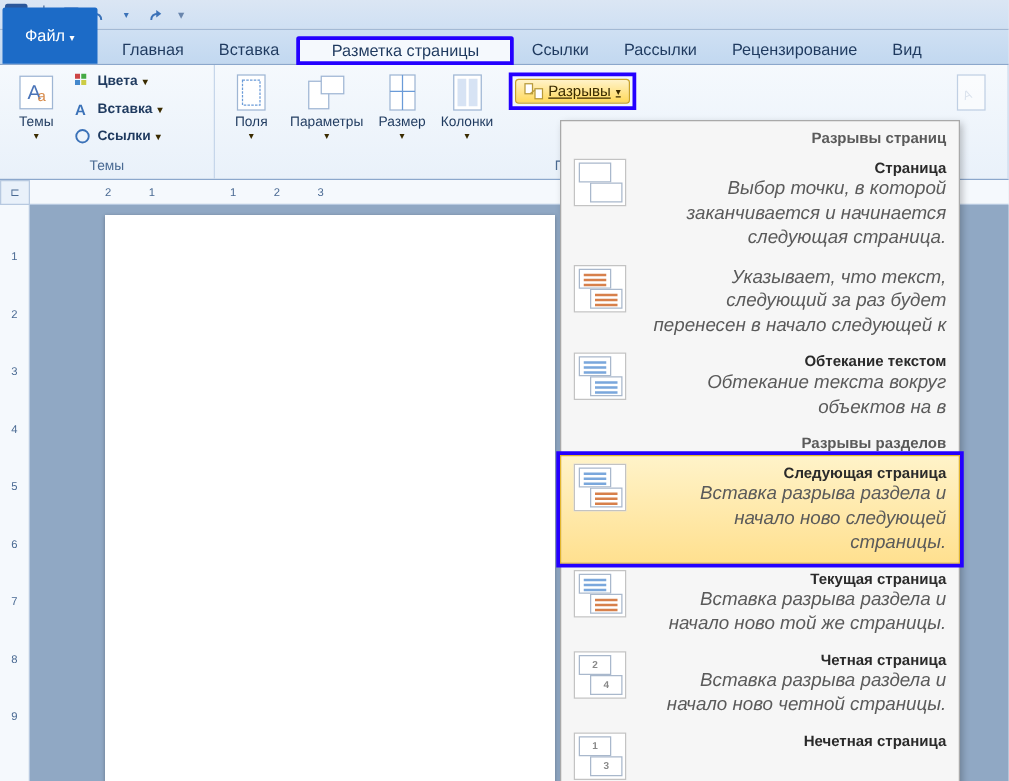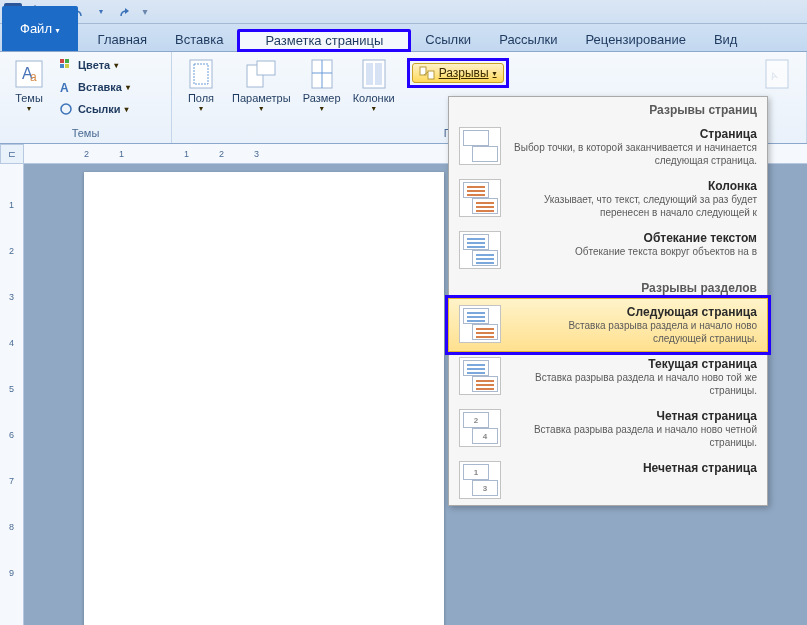--- a/index.html
+++ b/index.html
@@ -44,21 +44,21 @@
 
 
 .dropdown { position: absolute; top: 96px; left: 448px; width: 320px; background: #f6f6f6; border: 1px solid #a9a9a9; box-shadow: 2px 2px 6px rgba(0,0,0,.25); text-align: right; }
 .dd-section-title { font-size: 12px; font-weight: bold; color: #5a5a5a; padding: 6px 10px 4px; }
 .dd-item { display: flex; gap: 10px; padding: 6px 10px; }
 .dd-item.selected { background: linear-gradient(#fff3c9,#ffe08f); border: 1px solid #e2b52e; margin: -1px; }
 .dd-item.hl { outline: 3px solid #2400ff; outline-offset: 0; gap: 16px; }
 .dd-item .dd-icon { width: 42px; height: 38px; flex-shrink: 0; background: #fff; border: 1px solid #c3c3c3; position: relative; }
 .dd-text { flex: 1; }
 .dd-title { font-size: 12px; font-weight: bold; color: #2a2a2a; }
-.dd-desc { font-size: 10px; color: #5a5a5a; line-height: 1.3; }
+.dd-desc { font-size: 15px; color: #5a5a5a; line-height: 1.3; font-style: italic; }
 
 .hr-ticks span { display:inline-block; }
 
 
 .pg-top { position:absolute; left:3px; top:2px; width:26px; height:16px; background:#fff; border:1px solid #a9b8cc; }
 .pg-bot { position:absolute; right:2px; bottom:2px; width:26px; height:16px; background:#fff; border:1px solid #a9b8cc; }
 .pg-lines::before { content:""; position:absolute; left:3px; right:3px; top:3px; height:2px; background:#d7804b; box-shadow: 0 4px 0 #d7804b, 0 8px 0 #d7804b; }
 .pg-blue::before { content:""; position:absolute; left:3px; right:3px; top:3px; height:2px; background:#7aa7dc; box-shadow: 0 4px 0 #7aa7dc, 0 8px 0 #7aa7dc; }
 .pg-num { position:absolute; font-size:8px; color:#888; left:50%; top:50%; transform:translate(-50%,-50%); font-weight:bold;}
 
@@ -270,21 +270,20 @@
       <div class="dd-desc">Выбор точки, в которой заканчивается и начинается следующая страница.</div>
     </div>
   </div>
 
   <div class="dd-item">
     <div class="dd-icon">
         <div class="pg-top pg-lines"></div>
         <div class="pg-bot pg-lines"></div>
       </div>
     <div class="dd-text">
-      <div class="dd-title">Колонка</div>
       <div class="dd-desc">Указывает, что текст, следующий за раз будет перенесен в начало следующей к</div>
     </div>
   </div>
 
   <div class="dd-item">
     <div class="dd-icon">
         <div class="pg-top pg-blue"></div>
         <div class="pg-bot pg-blue"></div>
       </div>
     <div class="dd-text">

